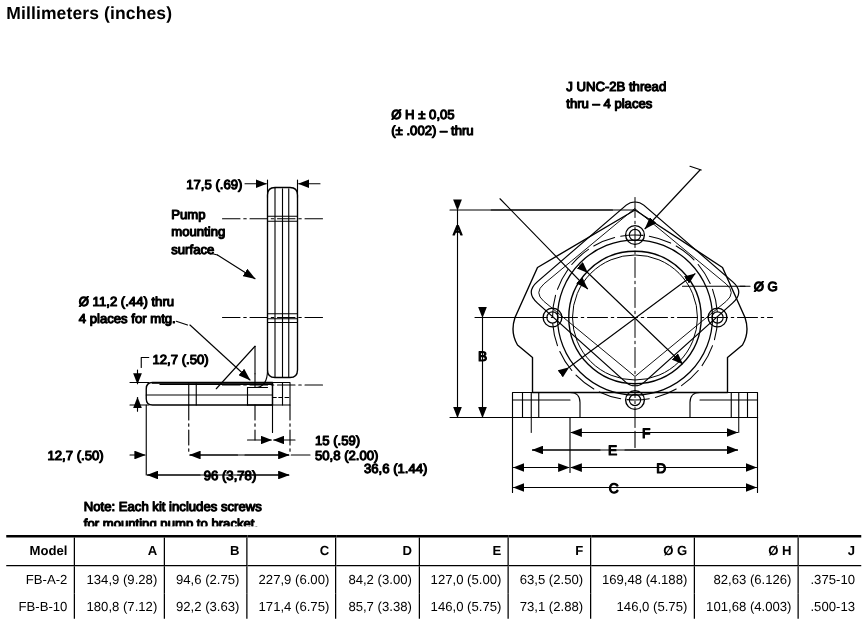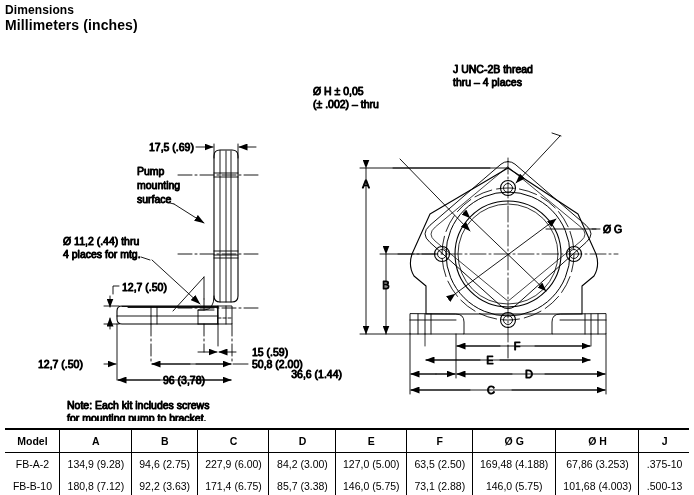--- a/index.html
+++ b/index.html
@@ -50,21 +50,21 @@
   
   #spec-table {
     position: absolute;
     left: 5px;
     top: 428px;
     width: 684px;
     border-collapse: collapse;
     font-size: 10.5px;
   }
   #spec-table th, #spec-table td {
-    text-align: center;
+    text-align: right;
     padding: 3px 5px 3px 6px;
     white-space: nowrap;
     border-left: 1px solid #000;
     line-height: 14px;
   }
   #spec-table th:first-child, #spec-table td:first-child {
     border-left: none;
   }
   #spec-table thead th {
     font-weight: bold;
@@ -95,21 +95,20 @@
     font-family: "Liberation Sans", sans-serif;
     fill: #000;
   }
   .lbl { font-size: 10.5px; }
   .dimletter { font-size: 11px; }
 </style>
 </head>
 <body>
 
 <div id="heading">
-  <div class="h-title">Dimensions</div>
   <div class="h-sub">Millimeters (inches)</div>
 </div>
 
 <div id="drawing">
 <svg width="694" height="375" viewBox="0 0 694 375" xmlns="http://www.w3.org/2000/svg">
   <defs>
     <marker id="arrA" markerWidth="9" markerHeight="7" refX="8.5" refY="3.5" orient="auto" markerUnits="userSpaceOnUse">
       <path d="M0,0 L9,3.5 L0,7 Z" fill="#000"></path>
     </marker>
     <marker id="arrB" markerWidth="9" markerHeight="7" refX="0.5" refY="3.5" orient="auto-start-reverse" markerUnits="userSpaceOnUse">
@@ -355,21 +354,21 @@
   <tbody>
     <tr>
       <td>FB-A-2</td>
       <td>134,9 (9.28)</td>
       <td>94,6 (2.75)</td>
       <td>227,9 (6.00)</td>
       <td>84,2 (3.00)</td>
       <td>127,0 (5.00)</td>
       <td>63,5 (2.50)</td>
       <td>169,48 (4.188)</td>
-      <td>67,86 (3.253)</td>
+      <td>82,63 (6.126)</td>
       <td>.375-10</td>
     </tr>
     <tr>
       <td>FB-B-10</td>
       <td>180,8 (7.12)</td>
       <td>92,2 (3.63)</td>
       <td>171,4 (6.75)</td>
       <td>85,7 (3.38)</td>
       <td>146,0 (5.75)</td>
       <td>73,1 (2.88)</td>

